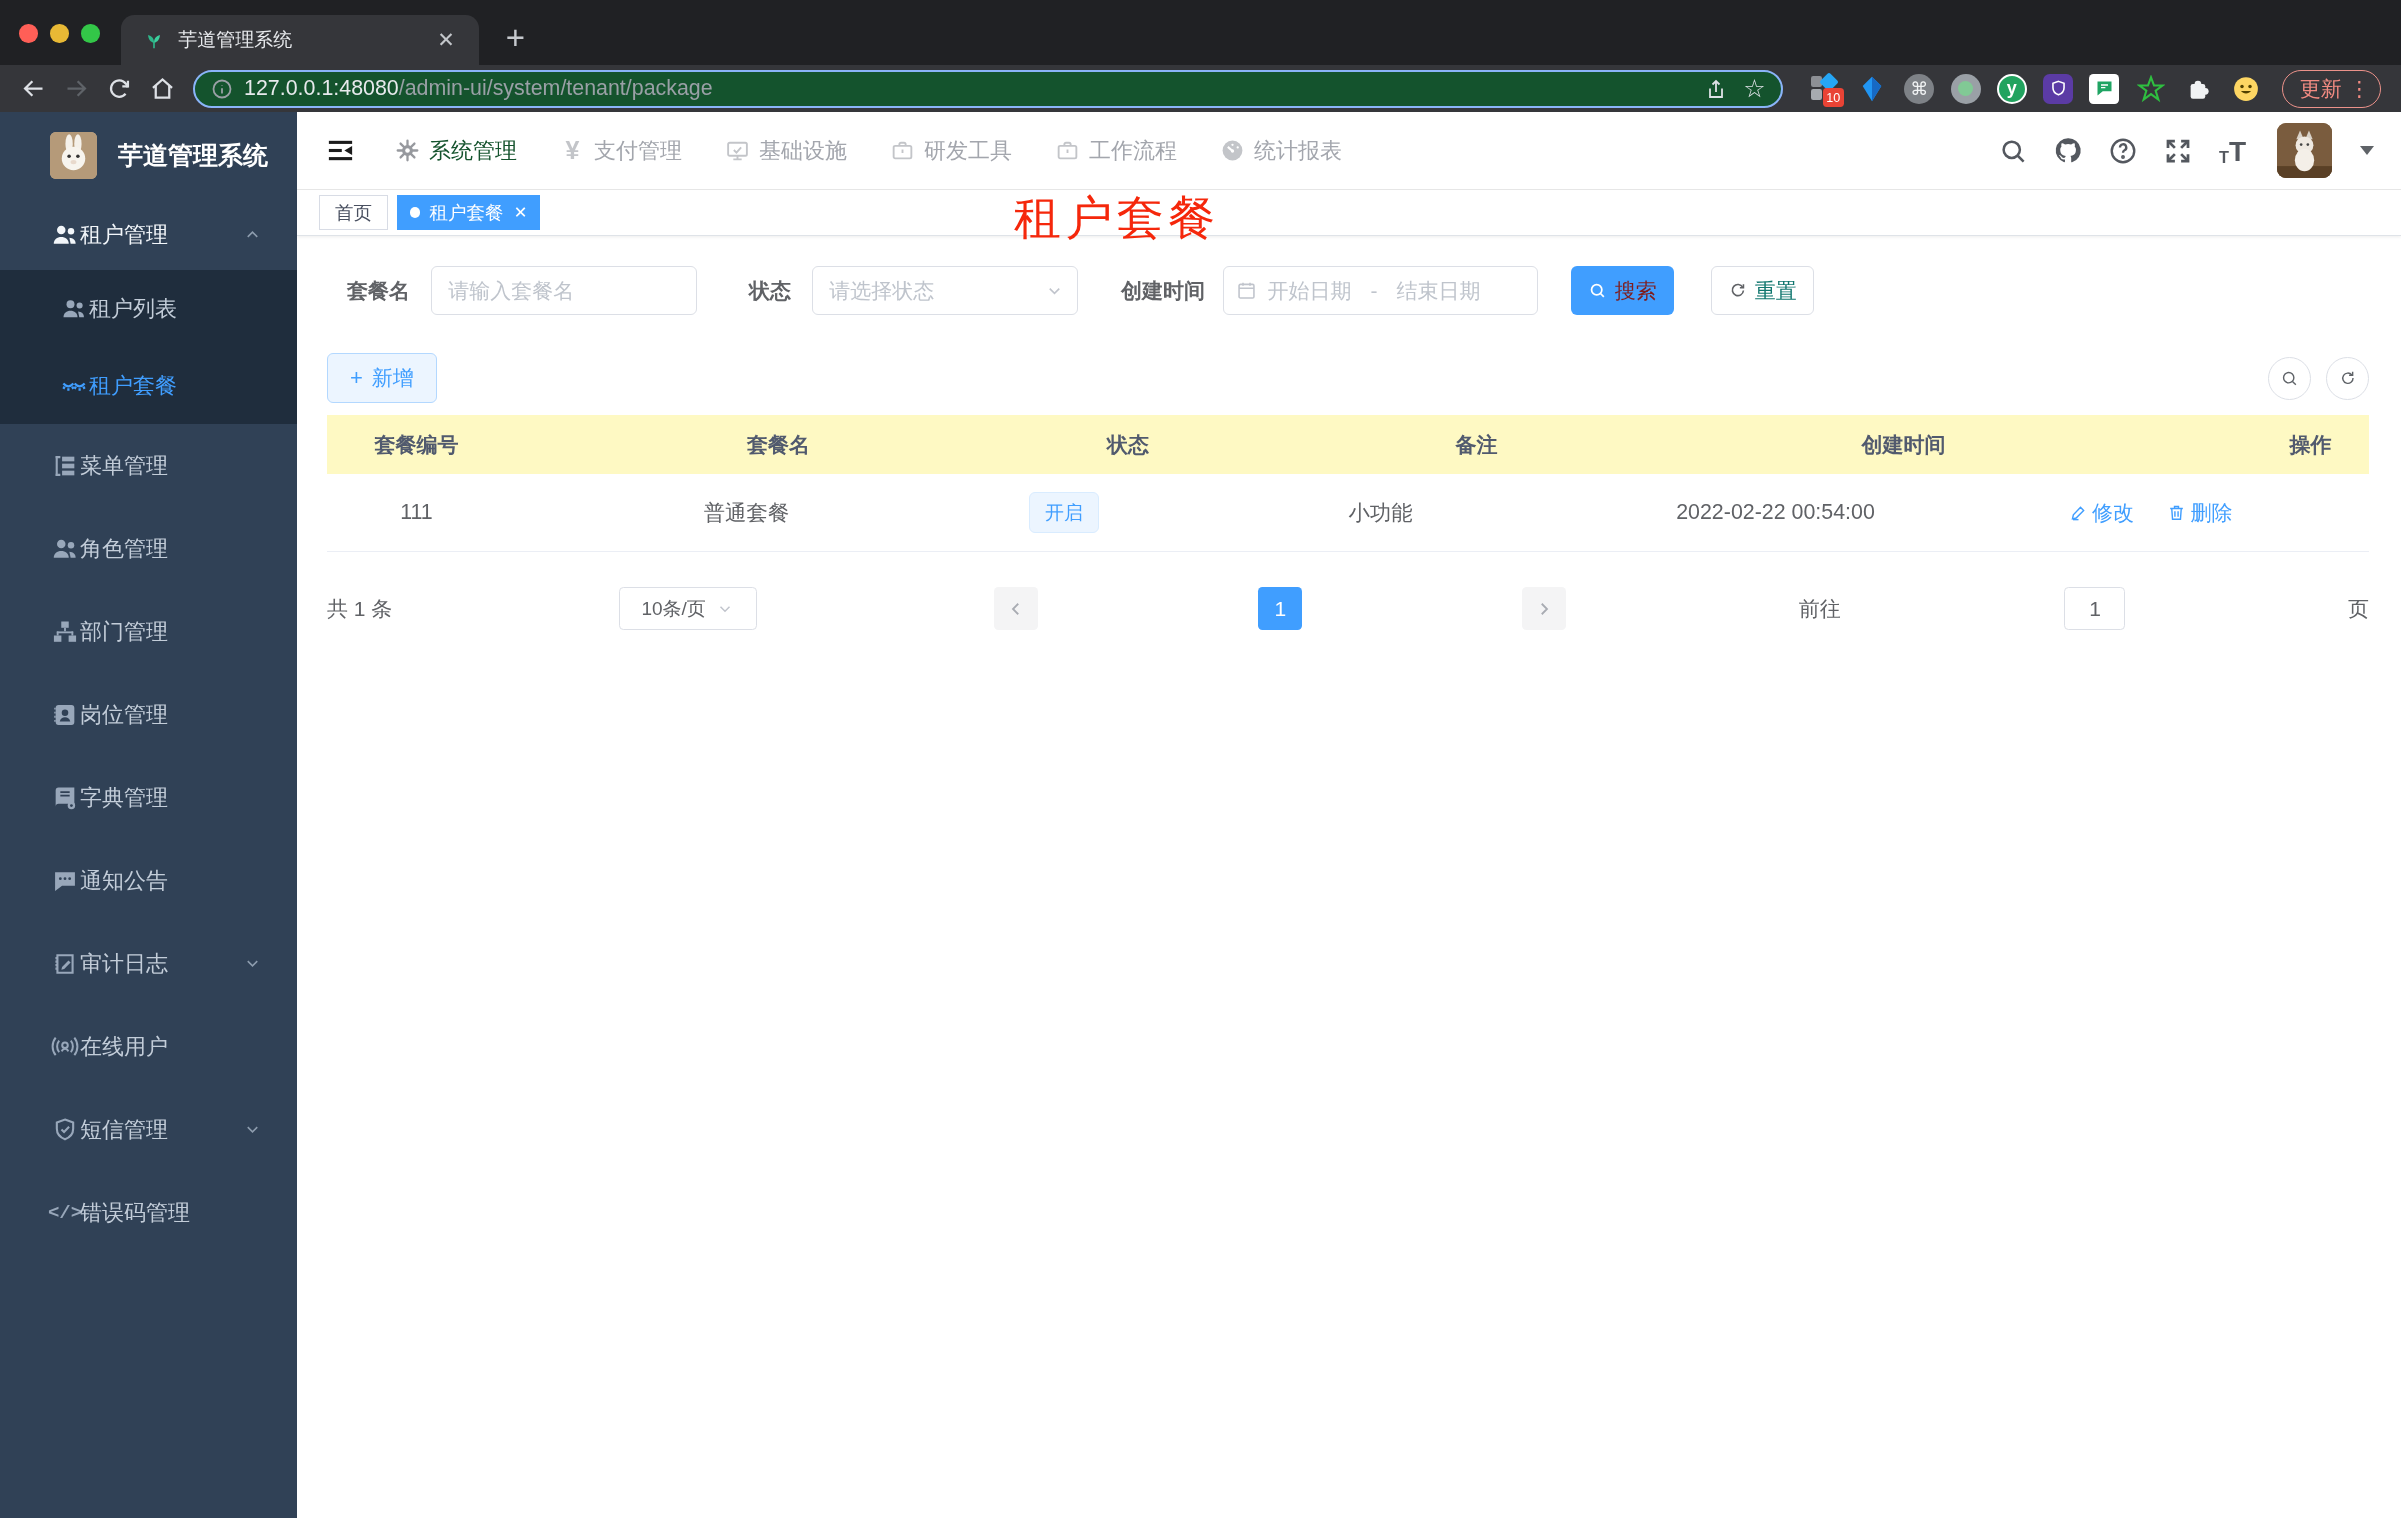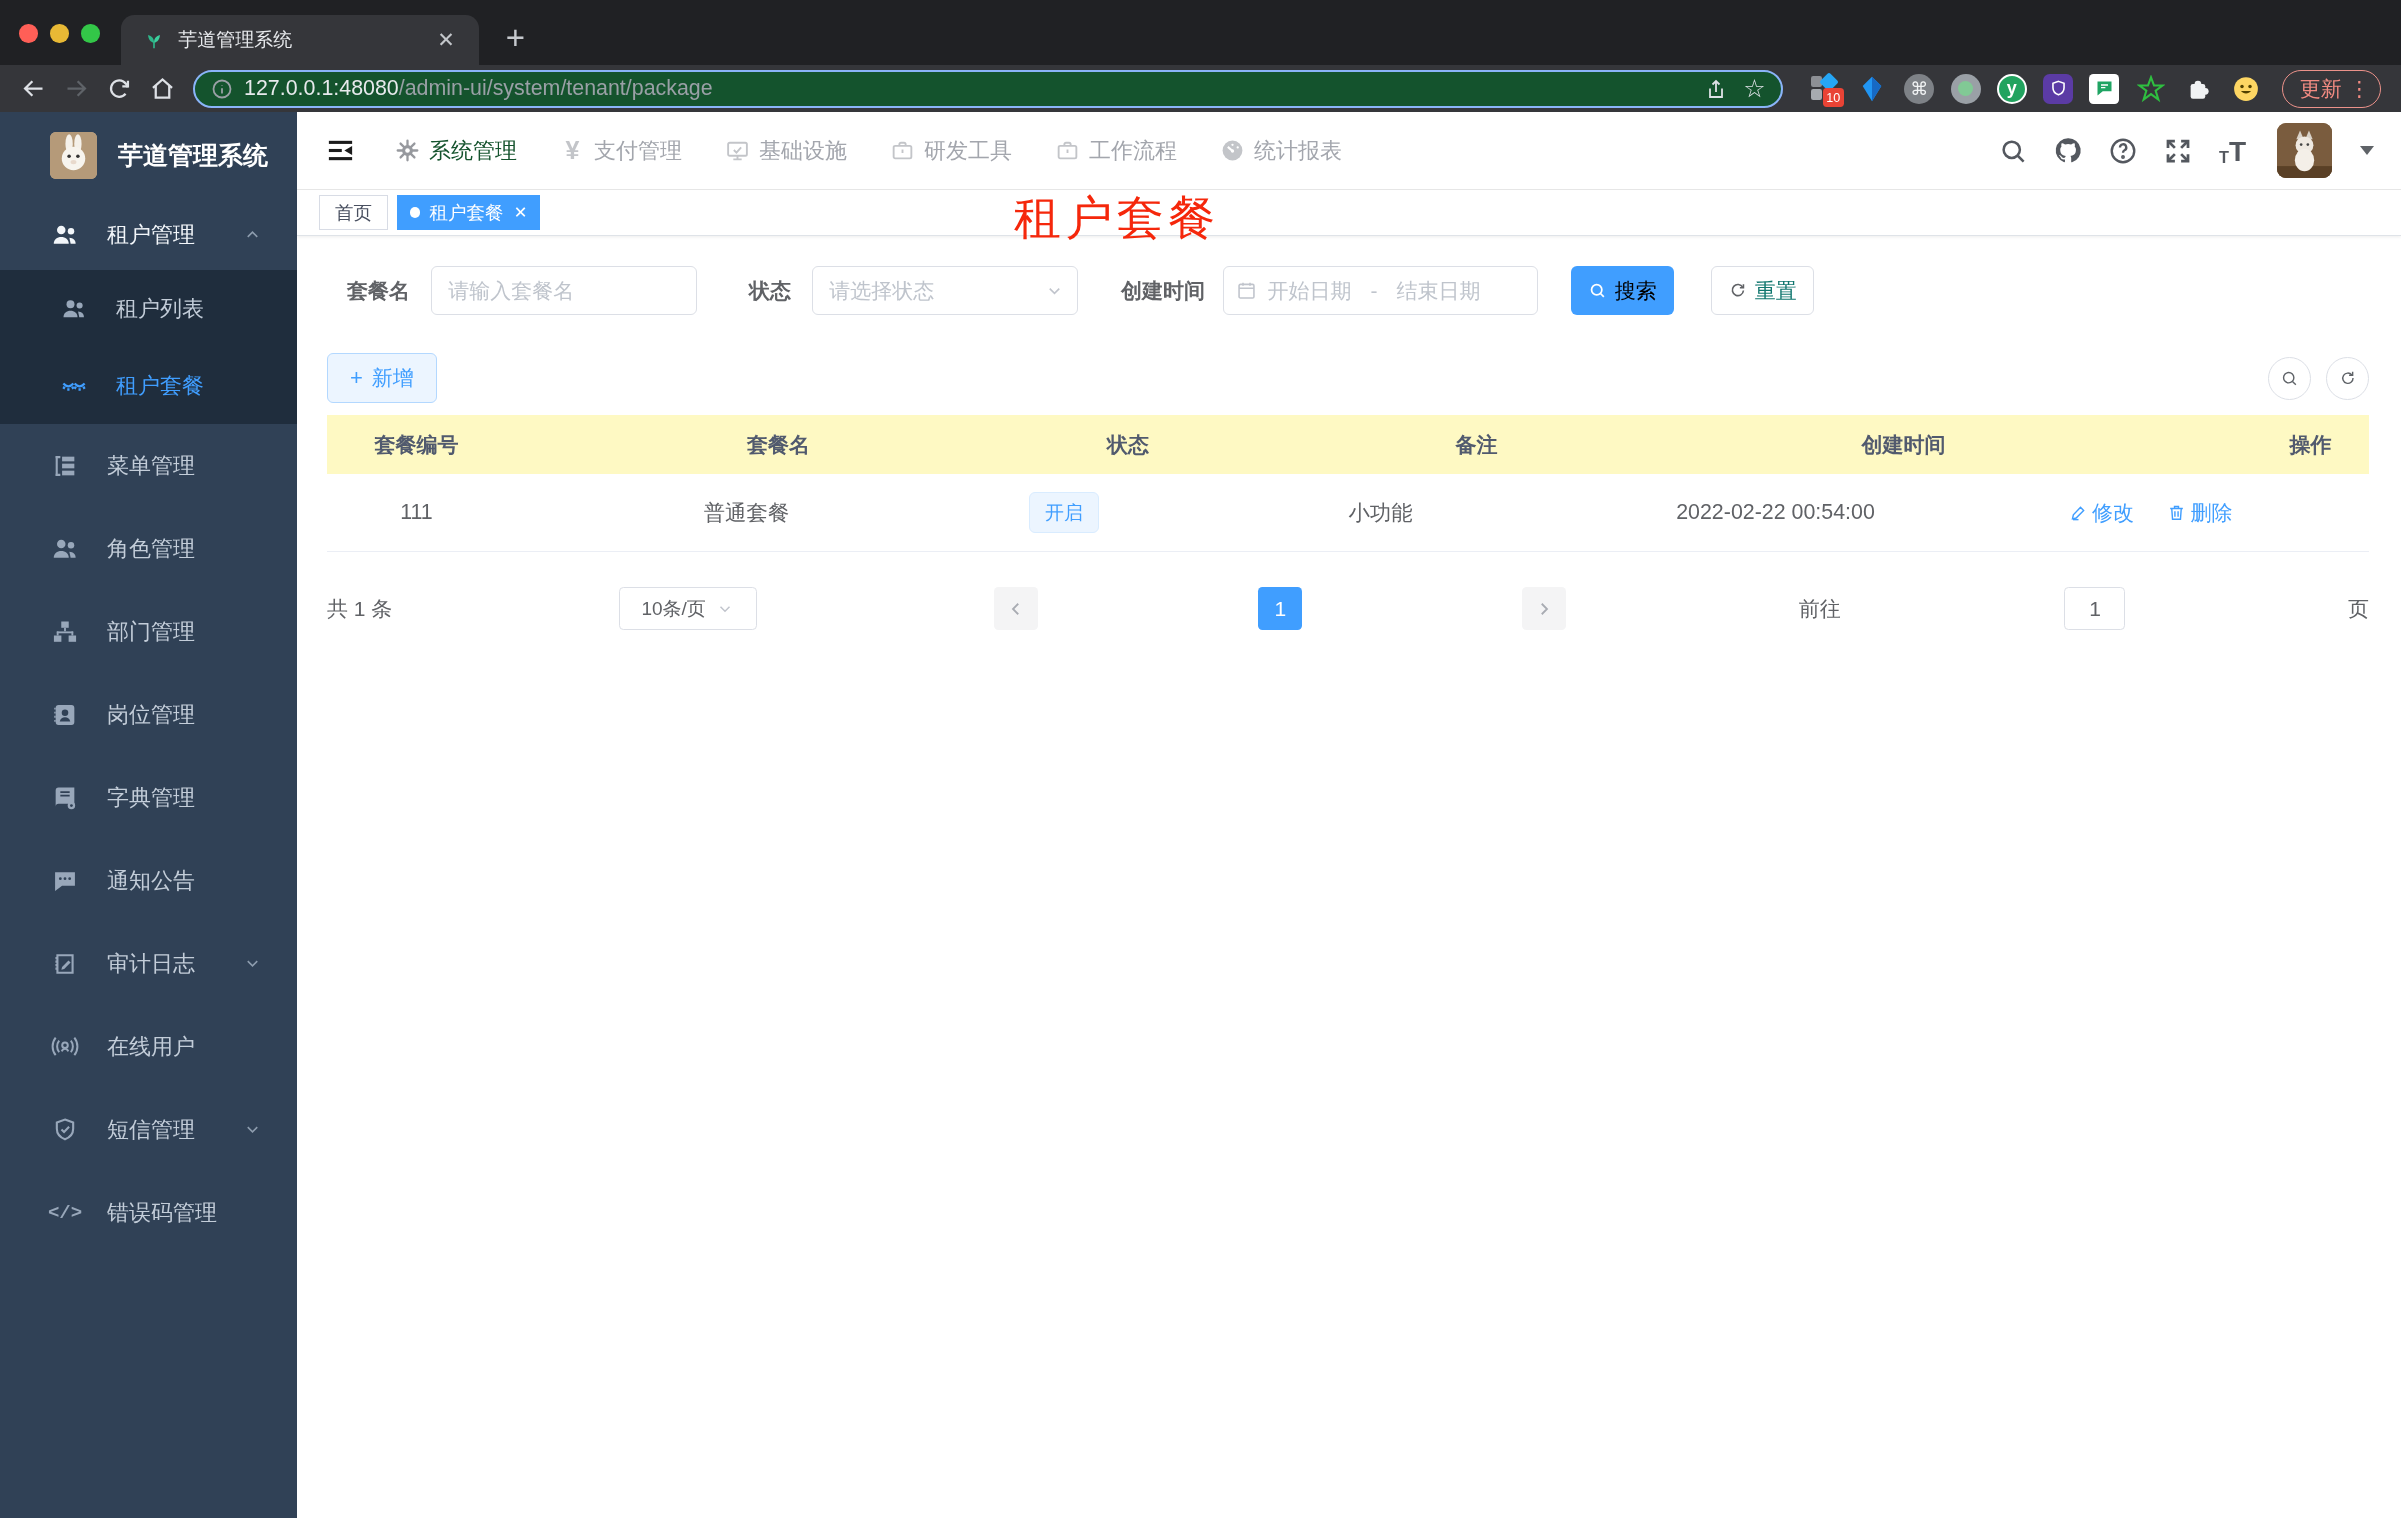--- a/index.html
+++ b/index.html
@@ -47,21 +47,21 @@
   .update-pill .dots { font-size:21px; color:#f28b82; }
 
   
   .app { position:absolute; top:112px; left:0; right:0; bottom:0; display:flex; }
 
   
   .sidebar { width:297px; background:#304156; color:#c3cdd9; flex-shrink:0; }
   .logo-row { height:87px; display:flex; align-items:center; padding-left:50px; }
   .logo-img { width:47px; height:47px; border-radius:6px; background:#c9b295; position:relative; overflow:hidden; flex-shrink:0; }
   .app-title { color:#fff; font-size:25px; font-weight:600; margin-left:21px; white-space:nowrap; }
-  .menu-item { height:83px; display:flex; align-items:center; padding:0 35px 0 50px; font-size:22px; gap:27px; position:relative; cursor:pointer; }
+  .menu-item { height:83px; display:flex; align-items:center; padding:0 35px 0 50px; font-size:22px; position:relative; cursor:pointer; }
   .menu-item .mi-icon { width:30px; height:30px; display:flex; align-items:center; justify-content:center; color:#98a7ba; flex-shrink:0; }
   .menu-item.parent-open { height:71px; color:#f2f6fa; }
   .menu-item.parent-open .mi-icon { color:#f2f6fa; }
   .chev { margin-left:auto; color:#8d9cae; display:flex; }
   .submenu { background:#1f2d3d; }
   .submenu .menu-item { height:77px; padding-left:59px; }
   .menu-item.active { color:#409eff; }
   .menu-item.active .mi-icon { color:#409eff; }
   .code-glyph { font-family:"Liberation Mono","DejaVu Sans Mono",monospace; font-size:19px; font-weight:bold; }
 
@@ -99,21 +99,21 @@
   .input-box { height:49px; border:1.5px solid #dcdfe6; border-radius:6px; background:#fff; display:flex; align-items:center; }
   .input-box input { border:none; outline:none; width:100%; font-size:21px; color:#606266; padding:0 16.3px; background:transparent; font-family:inherit; }
   .input-box input::placeholder { color:#bfc4cc; }
   .w360 { width:266px; }
   .select-box { position:relative; }
   .select-box .sel-chev { position:absolute; right:13.3px; top:50%; transform:translateY(-50%); color:#c0c4cc; display:flex; }
   .date-box { width:315px; height:49px; border:1.5px solid #dcdfe6; border-radius:6px; display:flex; align-items:center; padding:0 12px; color:#bfc4cc; font-size:21px; }
   .date-box .cal { display:flex; color:#c0c4cc; margin-right:10.4px; }
   .date-box .dsep { margin:0 19px; color:#bfc4cc; }
   .btn { height:49px; border-radius:6px; font-size:21px; display:flex; align-items:center; justify-content:center; gap:7.4px; cursor:pointer; border:1.5px solid transparent; white-space:nowrap; }
-  .btn-primary { background:#409eff; color:#000000; padding:0 16.3px; }
+  .btn-primary { background:#409eff; color:#7f1d1d; padding:0 16.3px; }
   .btn-plain { background:#fff; color:#0f766e; border-color:#dcdfe6; padding:0 16.3px; }
   .btn .bicon { display:flex; }
 
   .action-row { margin-top:38px; display:flex; align-items:center; }
   .btn-add { height:50px; background:#ecf5ff; border:1.5px solid #b3d8ff; color:#409eff; border-radius:6px; font-size:21px; padding:0 22px; display:flex; align-items:center; gap:9px; cursor:pointer; }
   .round-btns { margin-left:auto; display:flex; gap:15px; }
   .round-btn { width:43px; height:43px; border:1.5px solid #dcdfe6; border-radius:50%; background:#fff; color:#5f6368; display:flex; align-items:center; justify-content:center; cursor:pointer; }
 
   
   .table { margin-top:12px; width:2042px; }

